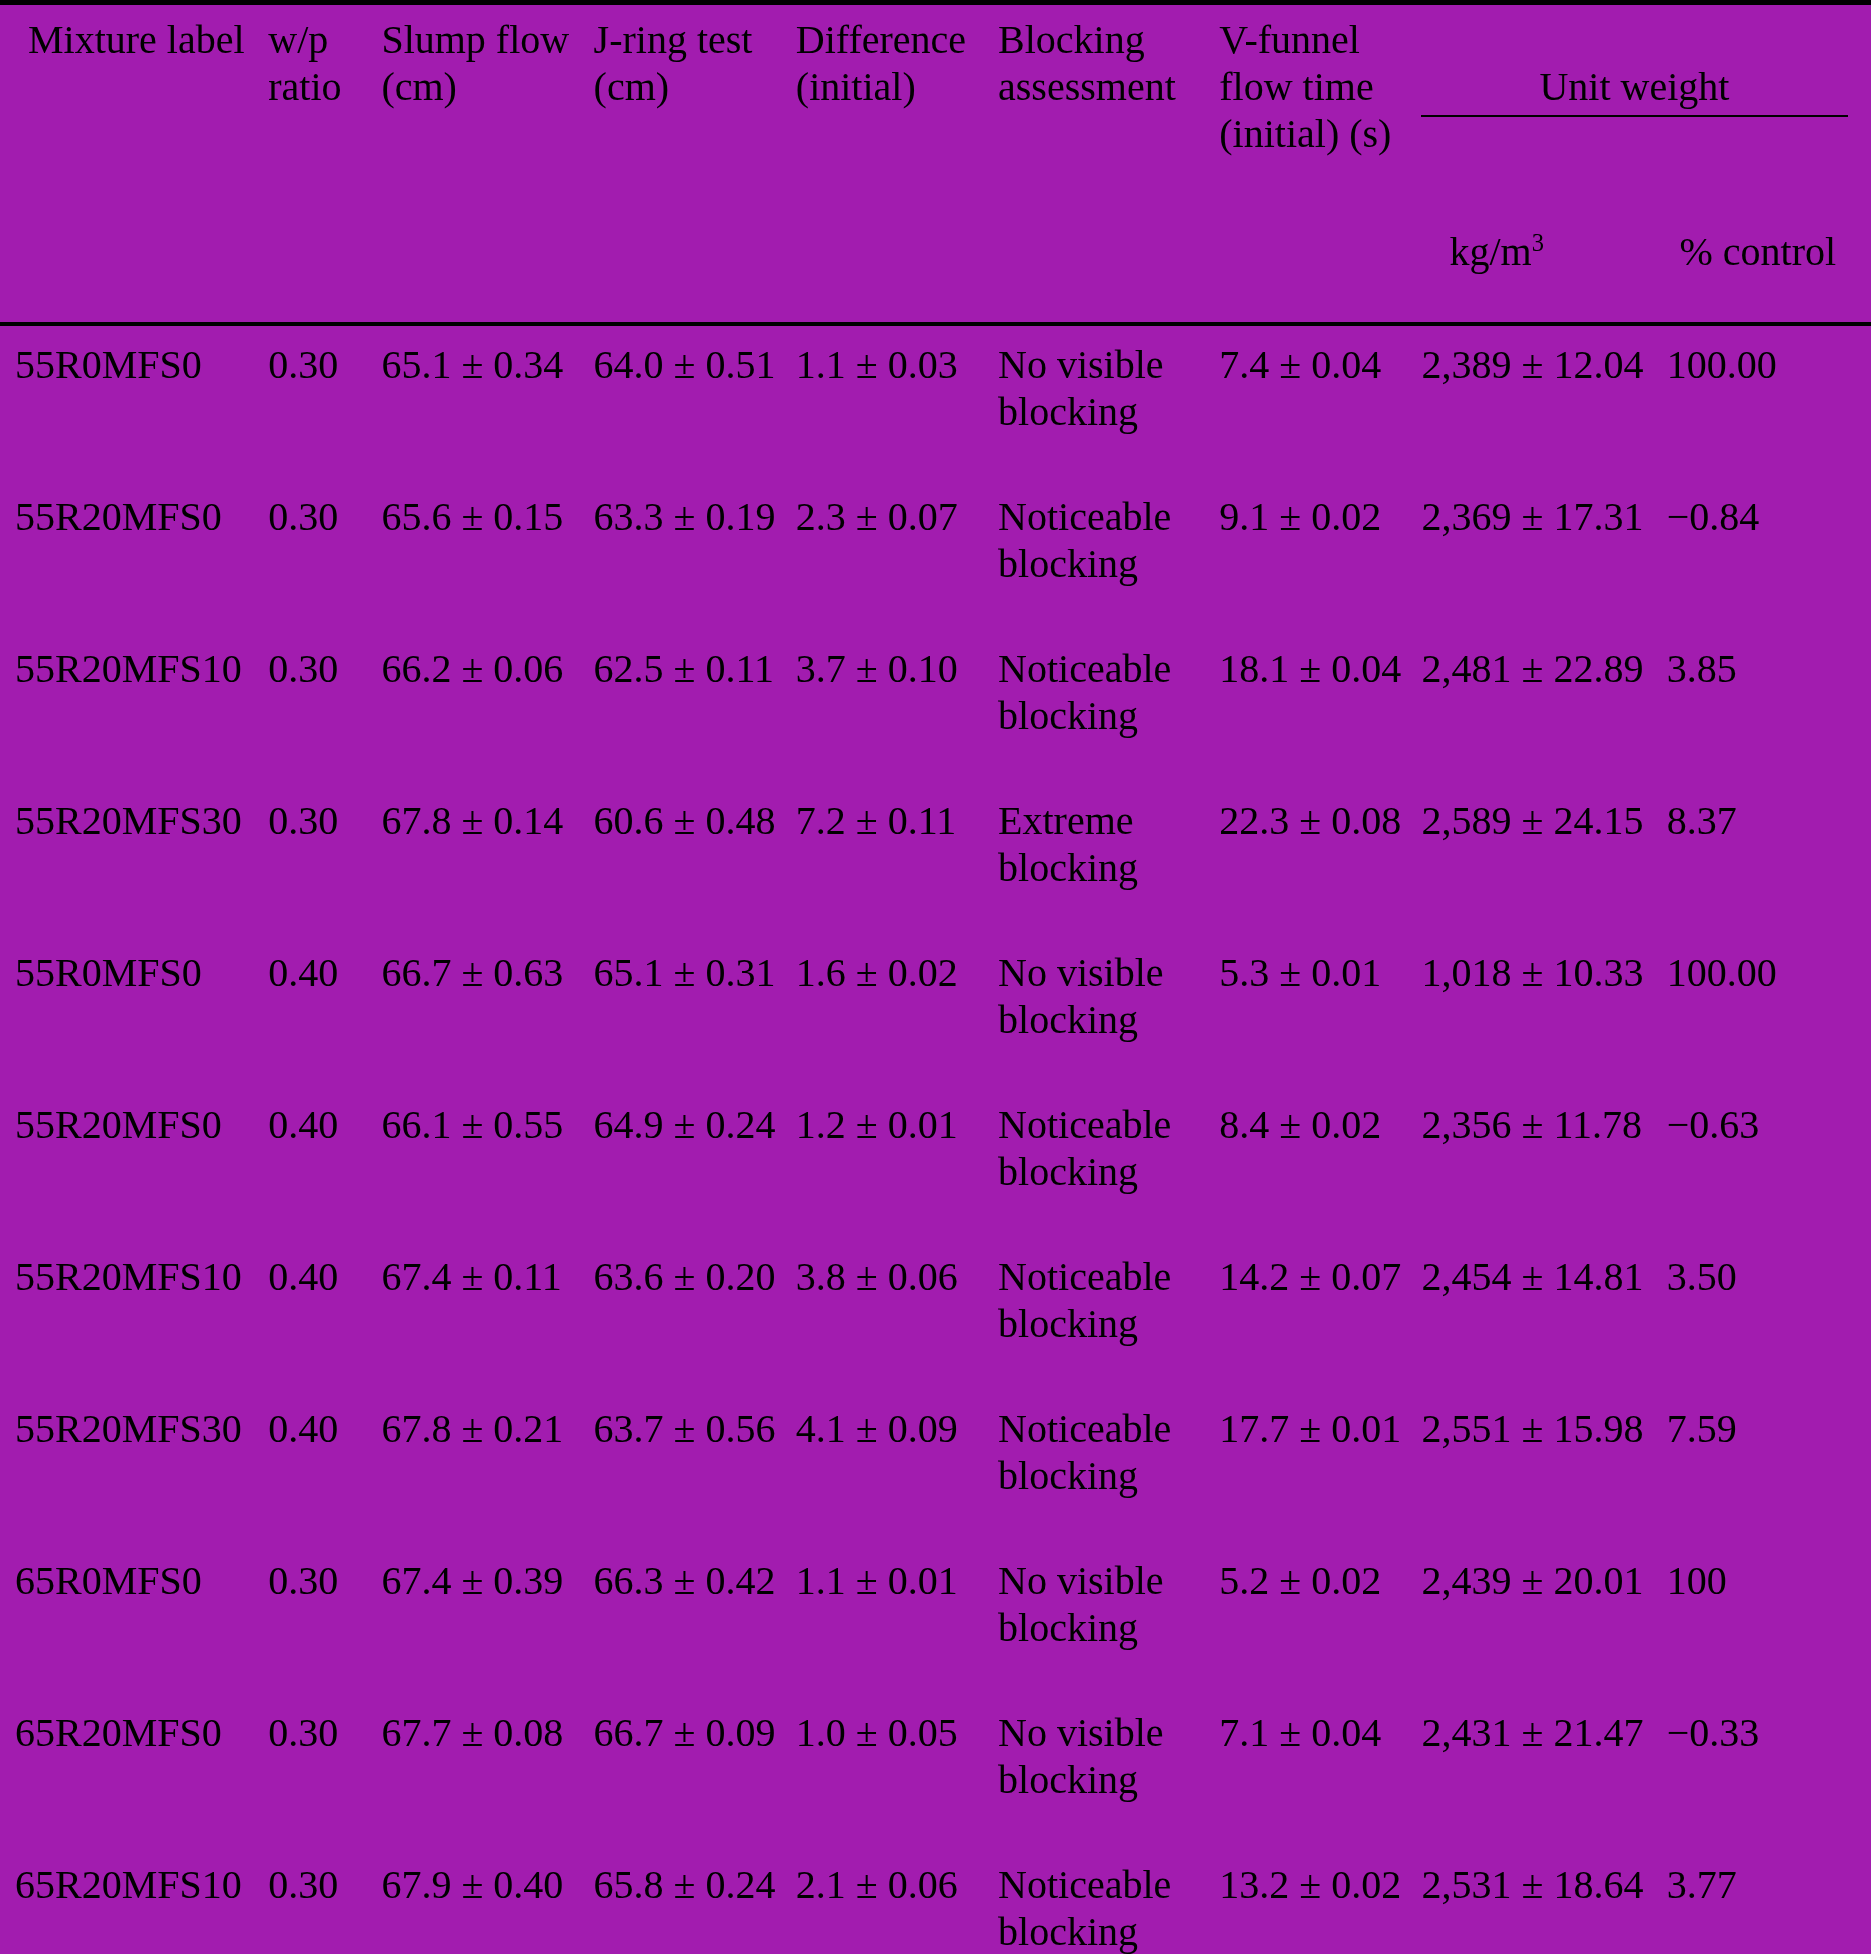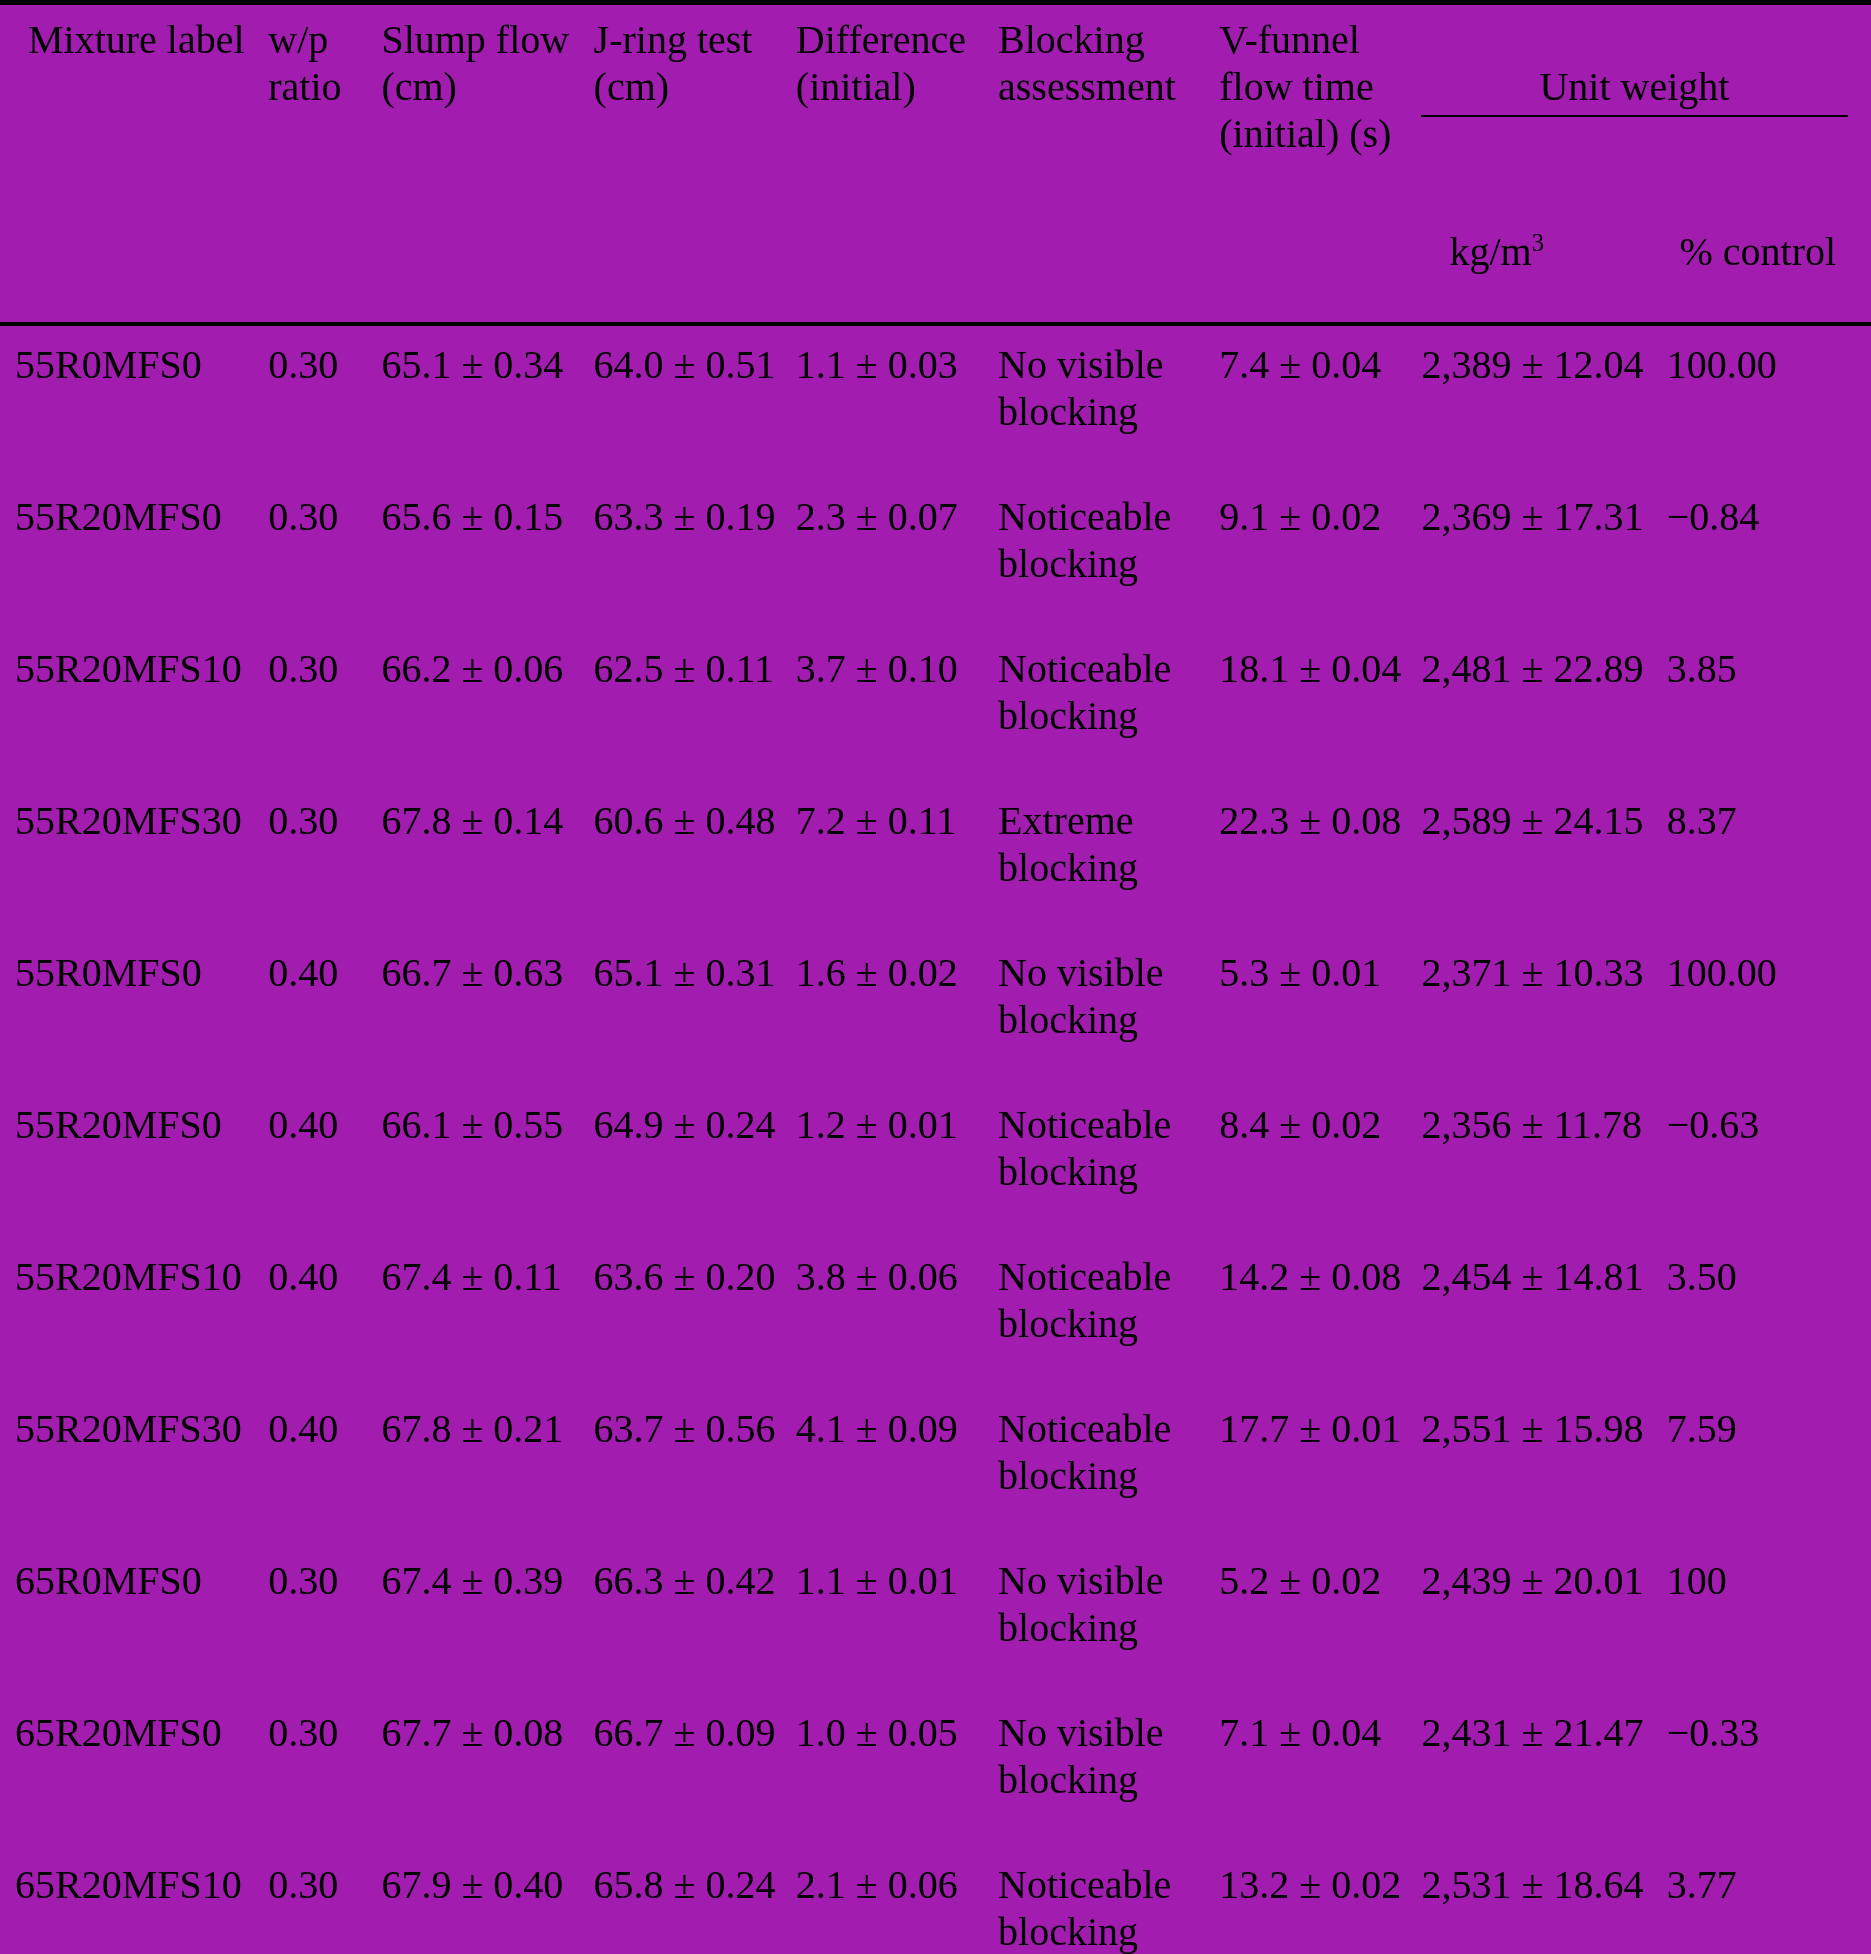--- a/index.html
+++ b/index.html
@@ -165,42 +165,42 @@
           <td class="col-pct_control">8.37</td>
         </tr>
         <tr>
           <td class="col-mixture">55R0MFS0</td>
           <td class="col-wp">0.40</td>
           <td class="col-slump">66.7 ± 0.63</td>
           <td class="col-jring">65.1 ± 0.31</td>
           <td class="col-difference">1.6 ± 0.02</td>
           <td class="col-blocking">No visible blocking</td>
           <td class="col-vfunnel">5.3 ± 0.01</td>
-          <td class="col-unit_kg">2,371 ± 10.33</td>
+          <td class="col-unit_kg">1,018 ± 10.33</td>
           <td class="col-pct_control">100.00</td>
         </tr>
         <tr>
           <td class="col-mixture">55R20MFS0</td>
           <td class="col-wp">0.40</td>
           <td class="col-slump">66.1 ± 0.55</td>
           <td class="col-jring">64.9 ± 0.24</td>
           <td class="col-difference">1.2 ± 0.01</td>
           <td class="col-blocking">Noticeable blocking</td>
           <td class="col-vfunnel">8.4 ± 0.02</td>
           <td class="col-unit_kg">2,356 ± 11.78</td>
           <td class="col-pct_control">−0.63</td>
         </tr>
         <tr>
           <td class="col-mixture">55R20MFS10</td>
           <td class="col-wp">0.40</td>
           <td class="col-slump">67.4 ± 0.11</td>
           <td class="col-jring">63.6 ± 0.20</td>
           <td class="col-difference">3.8 ± 0.06</td>
           <td class="col-blocking">Noticeable blocking</td>
-          <td class="col-vfunnel">14.2 ± 0.08</td>
+          <td class="col-vfunnel">14.2 ± 0.07</td>
           <td class="col-unit_kg">2,454 ± 14.81</td>
           <td class="col-pct_control">3.50</td>
         </tr>
         <tr>
           <td class="col-mixture">55R20MFS30</td>
           <td class="col-wp">0.40</td>
           <td class="col-slump">67.8 ± 0.21</td>
           <td class="col-jring">63.7 ± 0.56</td>
           <td class="col-difference">4.1 ± 0.09</td>
           <td class="col-blocking">Noticeable blocking</td>

